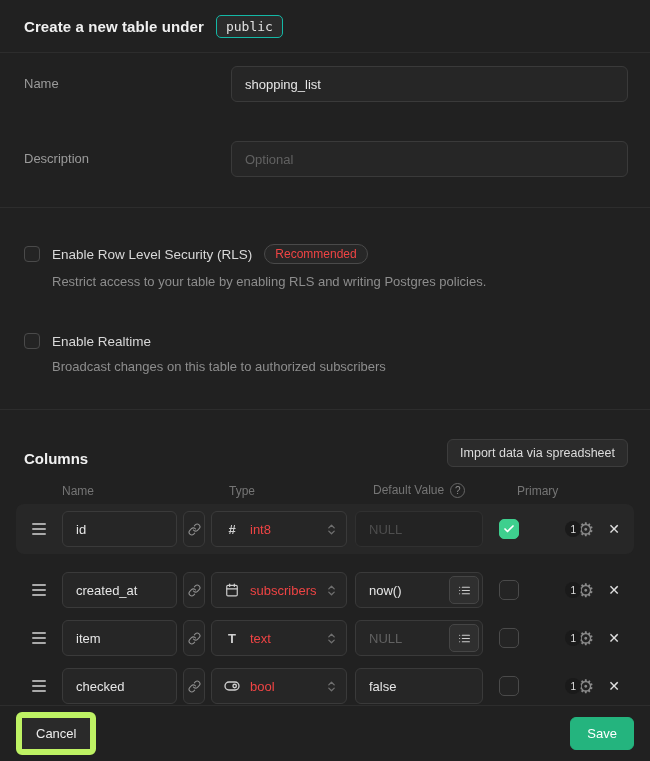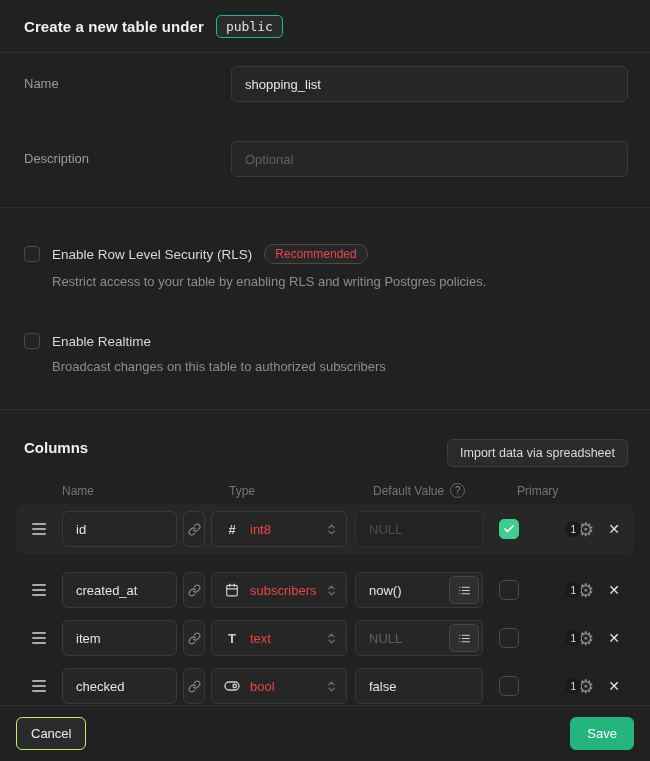--- a/index.html
+++ b/index.html
@@ -45,32 +45,32 @@
   }
   .toggle-label { font-size:13.5px; color:#d8d8d8; }
   .pill-badge {
     font-size:12px; color:#ef4444; border:1px solid #4a4a4a; background:#272727;
     border-radius:999px; padding:3px 10px; line-height:1;
   }
   .toggle-desc { margin:7px 0 0 28px; font-size:13px; color:#8d8d8d; line-height:1.72; }
 
   
   .columns-section { height:296px; background:#212121; border-bottom:1px solid #2d2d2d; padding-top:29px; }
-  .columns-head { display:flex; align-items:flex-start; justify-content:space-between; padding:0 22px 0 24px; }
+  .columns-head { display:flex; align-items:flex-end; justify-content:space-between; padding:0 22px 0 24px; }
   .columns-title { font-size:15px; font-weight:700; color:#f0f0f0; }
   .import-btn {
     font-size:12.5px; color:#dcdcdc; background:#2b2b2b; border:1px solid #3d3d3d;
     border-radius:6px; padding:6px 12px; cursor:pointer; font-family:"Liberation Sans", sans-serif;
   }
 
   .grid-head { display:flex; align-items:center; margin:16px 16px 6px; padding:0 8px; font-size:12px; color:#757575; }
   .gh-drag { width:30px; }
   .gh-name { width:115px; margin-left:8px; }
   .gh-type { width:136px; margin-left:52px; }
-  .gh-default { width:128px; margin-left:8px; display:flex; align-items:center; gap:6px; }
+  .gh-default { width:128px; margin-left:8px; display:flex; gap:6px; }
   .gh-primary { margin-left:16px;text-align:center; }
   .help-icon {
     width:15px; height:15px; border:1px solid #666; border-radius:50%;
     display:inline-flex; align-items:center; justify-content:center;
     font-size:10px; color:#8d8d8d;
   }
 
   .rows { display:flex; flex-direction:column; margin:0 16px; }
   .col-row { display:flex; align-items:center; height:42px; padding:0 8px; margin-top:6px; border-radius:8px; }
   .col-row.first { height:50px; background:#272727; margin-top:0; margin-bottom:9px; }
@@ -124,21 +124,21 @@
   }
   .gear { font-size:19px; color:#8a8a8a; line-height:1; }
   .delete-btn { margin-left:14px; margin-right:6px; color:#e0e0e0; font-size:14px; cursor:pointer; background:none; border:none; font-family:"Liberation Sans",sans-serif; }
 
   
   .dlg-footer {
     height:55px; display:flex; align-items:center; justify-content:space-between;
     padding:0 16px; background:#212121;
   }
   .cancel-btn {
-    font-size:13px; color:#ececec; background:#2a2a2a; border:1px solid #bef264;
+    font-size:13px; color:#ececec; background:#2a2a2a; border:6px solid #bef264;
     border-radius:6px; padding:8px 14px; cursor:pointer; font-family:"Liberation Sans",sans-serif;
   }
   .save-btn {
     font-size:13px; color:#ffffff; background:#24b47e; border:1px solid #24b47e;
     border-radius:6px; padding:8px 16px; cursor:pointer; font-family:"Liberation Sans",sans-serif;
   }
 
   svg { display:block; }
 </style>
 </head>

